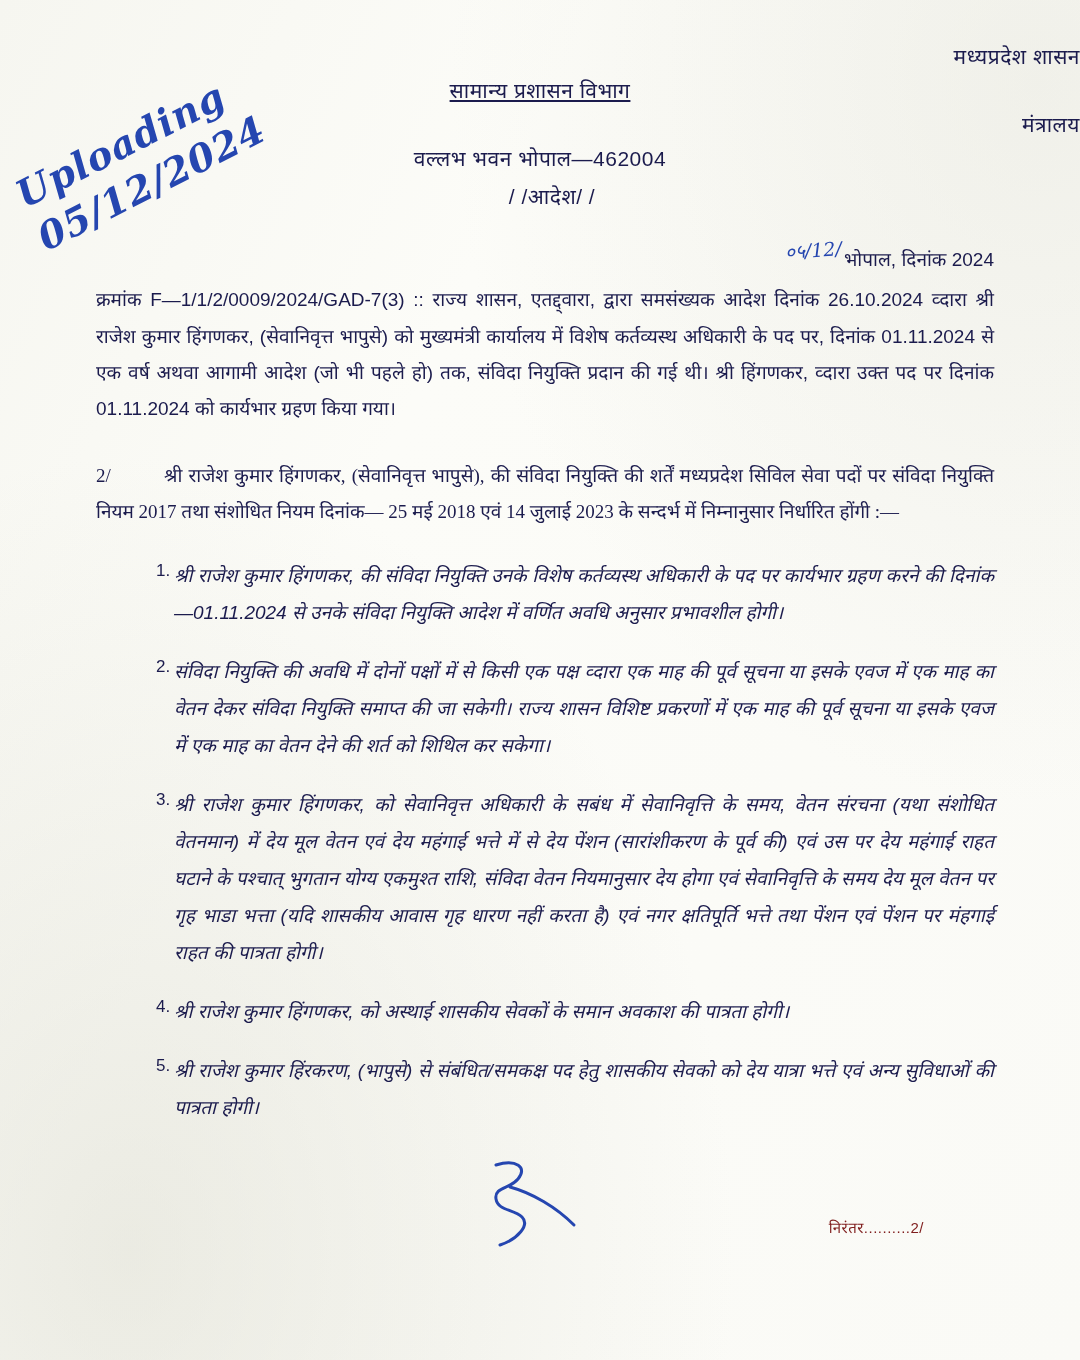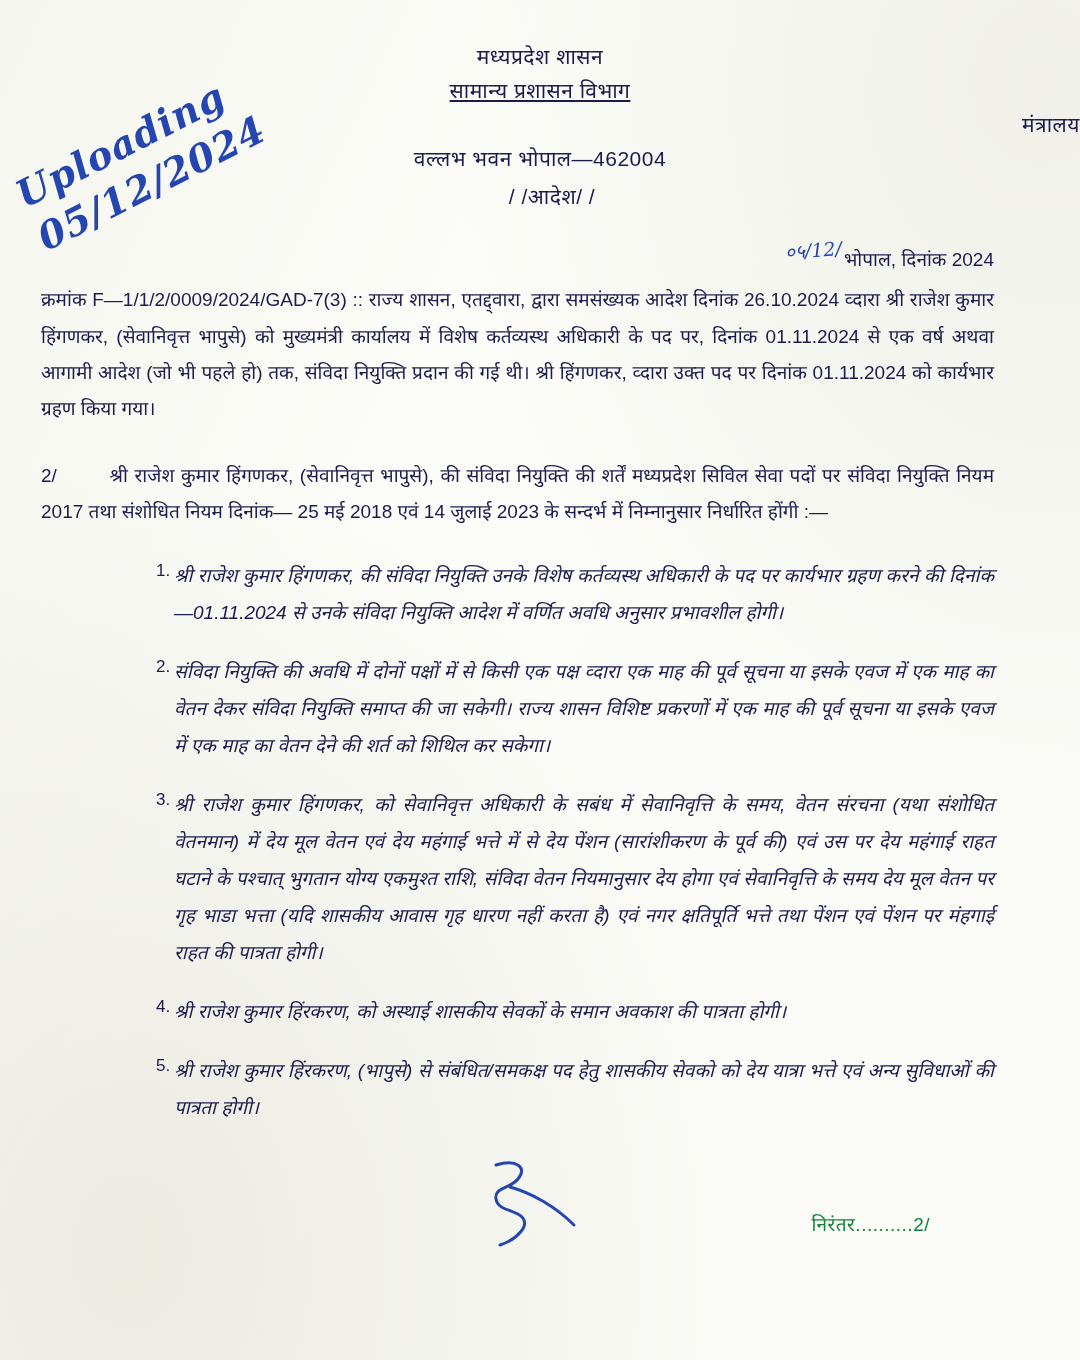--- a/index.html
+++ b/index.html
@@ -44,21 +44,21 @@
     text-align: center;
     margin-top: 40px;
   }
   .letterhead div {
     font-size: 21px;
     letter-spacing: 0.5px;
     line-height: 1.62;
     color: #1b1b4d;
     font-family: "Liberation Sans", sans-serif;
   }
-  .lh-1 { font-size: 22px; }
+  .lh-1 { font-size: 22px; text-align: right; }
   .lh-2 { font-size: 22px; text-decoration: underline; }
   .lh-3 { font-size: 21px; text-align: right; }
   .lh-4 { font-size: 21px; }
   .lh-order {
     font-size: 20px;
     margin-top: 4px;
     letter-spacing: 1px;
     margin-left: 24px;
   }
 
@@ -66,29 +66,29 @@
   .datum-line {
     text-align: right;
     font-size: 19px;
     margin: 32px 86px 0 0;
     color: #1b1b4d;
     position: relative;
   }
 
   
   .para {
-    margin: 14px 86px 0 41px;
+    margin: 14px 86px 0 96px;
     font-size: 19px;
     line-height: 1.92;
     text-align: justify;
     text-justify: inter-word;
     color: #1b1b4d;
   }
   .para.first { margin-top: 10px; }
-  .para-2 { margin-top: 30px; }
+  .para-2 { margin-top: 30px; font-family: Liberation Serif, serif; }
   .pnum {
     display: inline-block;
     min-width: 62px;
   }
 
   
   .clauses {
     margin: 26px 86px 0 96px;
   }
   .clause {
@@ -117,24 +117,24 @@
   }
 
   
   .footer {
     margin-top: 26px;
     position: relative;
     height: 110px;
   }
   .continued {
     position: absolute;
-    right: 150px;
+    right: 156px;
     bottom: 26px;
-    font-size: 19px;
-    color: #15803d;
+    font-size: 15px;
+    color: #7f1d1d;
     letter-spacing: 0.5px;
   }
 
   
   .handwriting {
     position: absolute;
     z-index: 6;
     color: #1d3fa8;
     font-family: "DejaVu Serif", serif;
     font-style: italic;
@@ -218,21 +218,21 @@
       <div class="clause-text">संविदा नियुक्ति की अवधि में दोनों पक्षों में से किसी एक पक्ष व्दारा एक माह की पूर्व सूचना या इसके एवज में एक माह का वेतन देकर संविदा नियुक्ति समाप्त की जा सकेगी। राज्य शासन विशिष्ट प्रकरणों में एक माह की पूर्व सूचना या इसके एवज में एक माह का वेतन देने की शर्त को शिथिल कर सकेगा।</div>
     </div>
 
     <div class="clause">
       <div class="clause-num">3.</div>
       <div class="clause-text">श्री राजेश कुमार हिंगणकर, को सेवानिवृत्त अधिकारी के सबंध में सेवानिवृत्ति के समय, वेतन संरचना (यथा संशोधित वेतनमान) में देय मूल वेतन एवं देय महंगाई भत्ते में से देय पेंशन (सारांशीकरण के पूर्व की) एवं उस पर देय महंगाई राहत घटाने के पश्चात् भुगतान योग्य एकमुश्त राशि, संविदा वेतन नियमानुसार देय होगा एवं सेवानिवृत्ति के समय देय मूल वेतन पर गृह भाडा भत्ता (यदि शासकीय आवास गृह धारण नहीं करता है) एवं नगर क्षतिपूर्ति भत्ते तथा पेंशन एवं पेंशन पर मंहगाई राहत की पात्रता होगी।</div>
     </div>
 
     <div class="clause">
       <div class="clause-num">4.</div>
-      <div class="clause-text">श्री राजेश कुमार हिंरकरण, को अस्थाई शासकीय सेवकों के समान अवकाश की पात्रता होगी।</div>
+      <div class="clause-text">श्री राजेश कुमार हिंगणकर, को अस्थाई शासकीय सेवकों के समान अवकाश की पात्रता होगी।</div>
     </div>
 
     <div class="clause">
       <div class="clause-num">5.</div>
       <div class="clause-text">श्री राजेश कुमार हिंरकरण, (भापुसे) से संबंधित/समकक्ष पद हेतु शासकीय सेवको को देय यात्रा भत्ते एवं अन्य सुविधाओं की पात्रता होगी।</div>
     </div>
 
   </div>
 
   <div class="footer">

